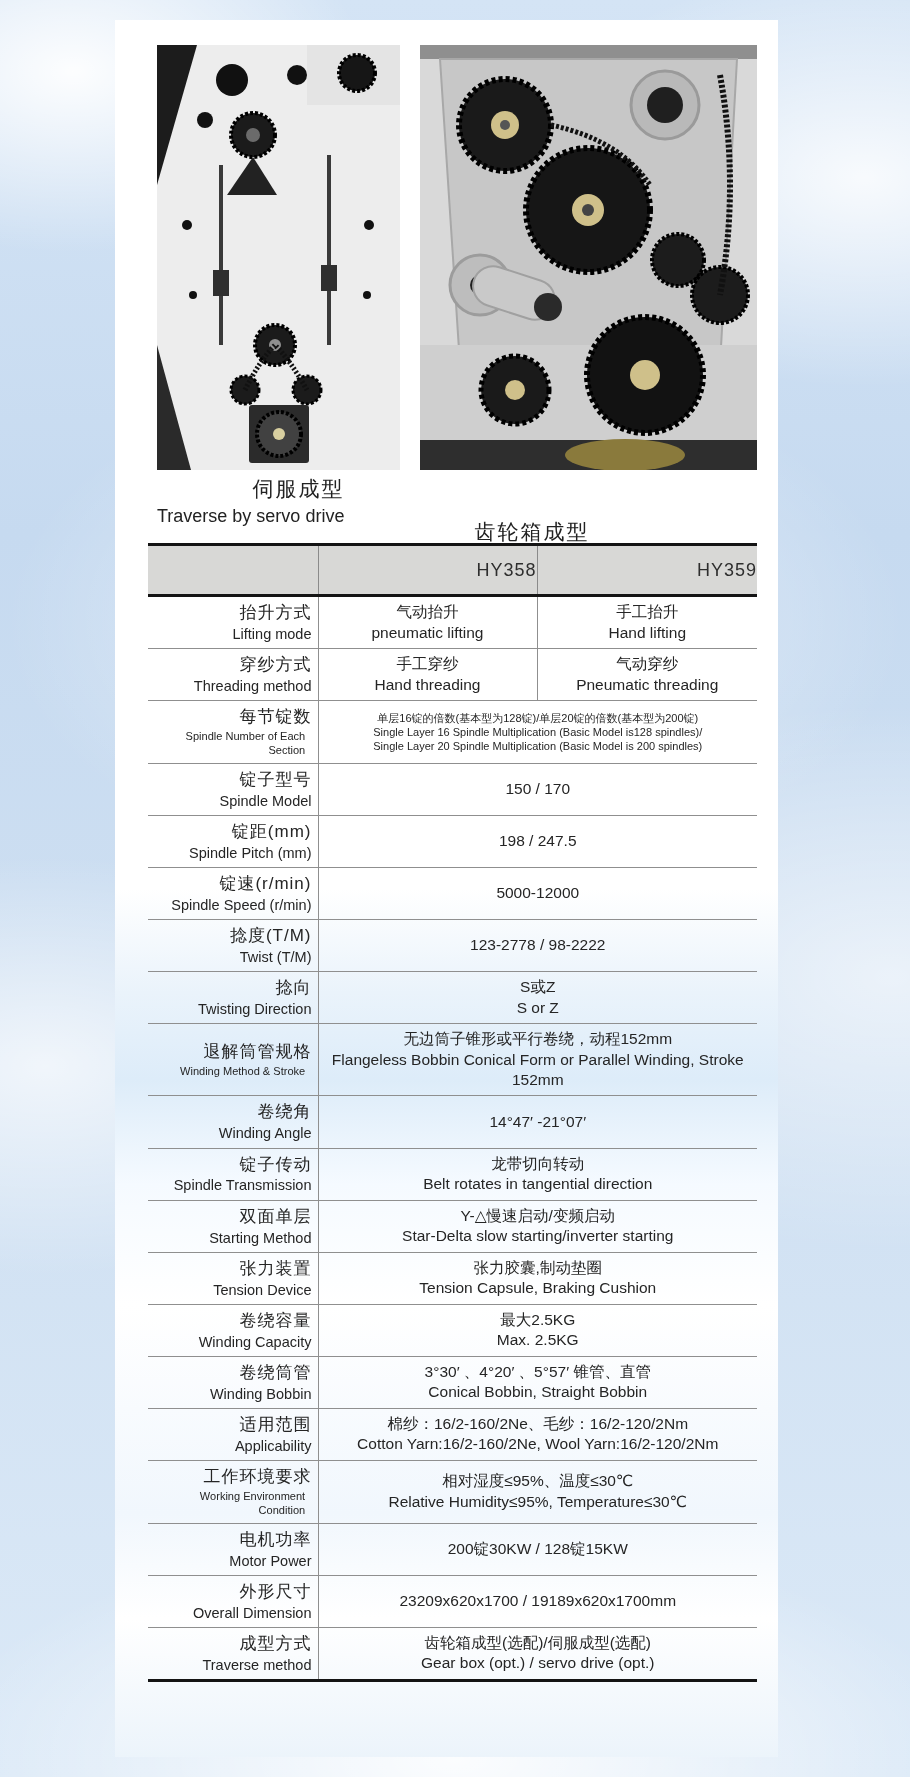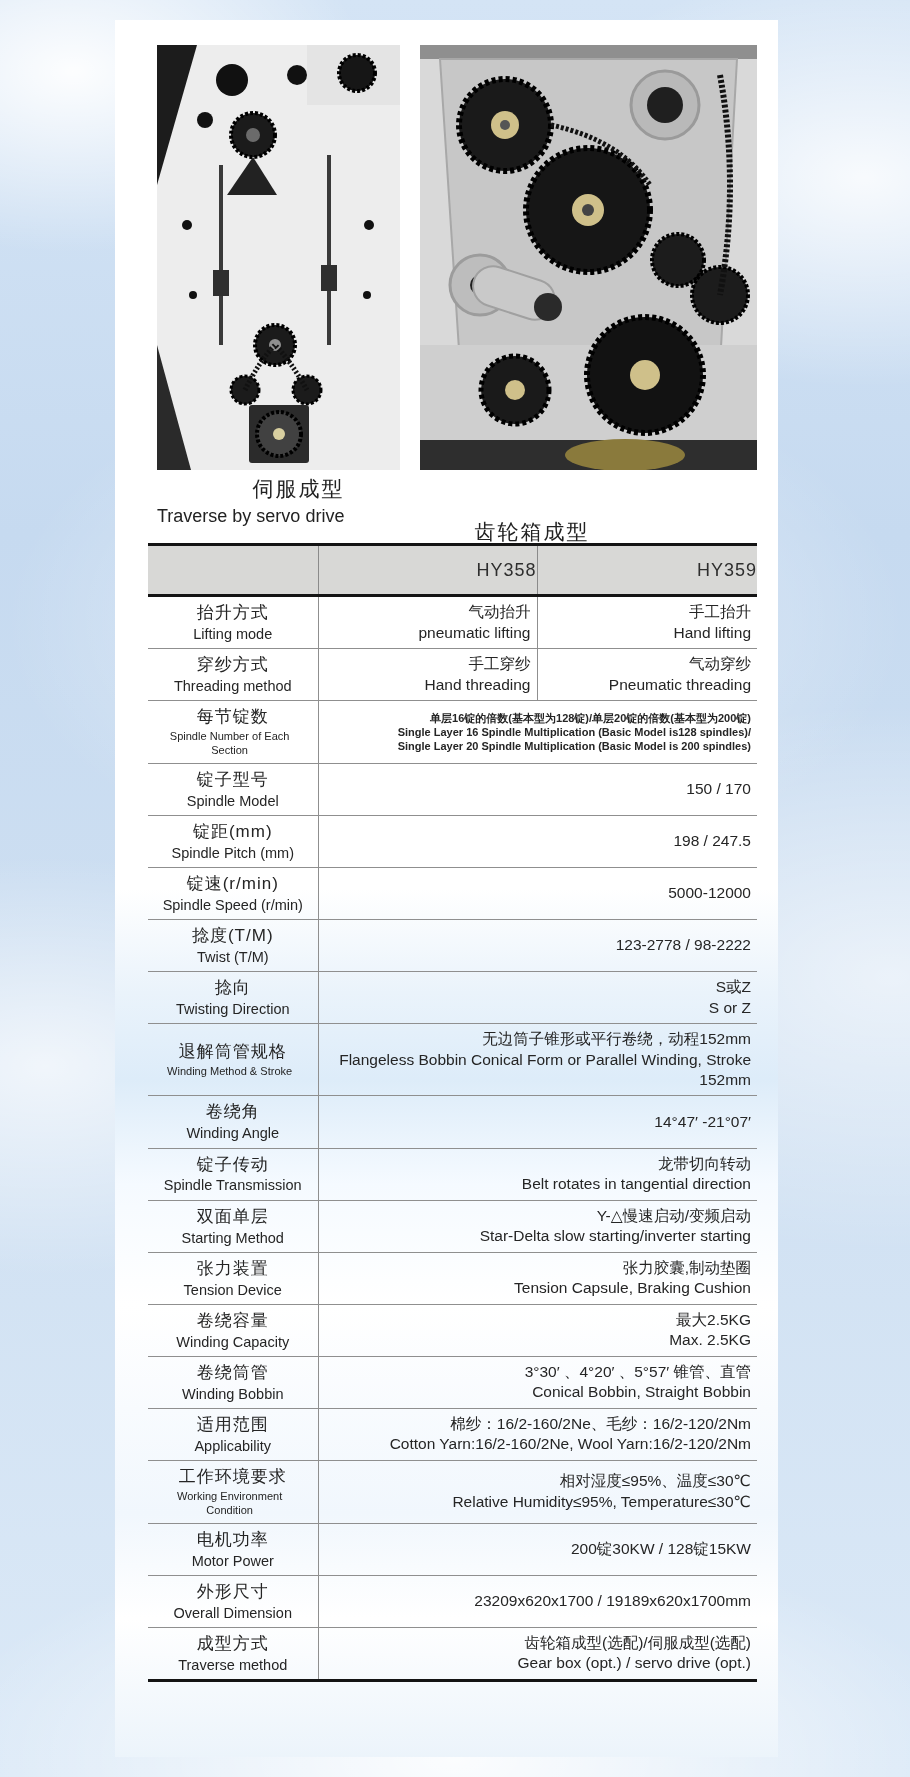--- a/index.html
+++ b/index.html
@@ -52,27 +52,27 @@
     height:51px; border-top:3px solid #141414; border-bottom:3px solid #141414;
     text-align:center; letter-spacing:1px;
   }
   table.spec thead th + th { border-left:1px solid #8a8a8a;text-align:right; }
   table.spec td {
     vertical-align:middle; padding:5px 6px; height:46px;
     border-top:1px solid #8f8f8f;
   }
   table.spec tbody tr:first-child td { border-top:none; }
   table.spec td + td { border-left:1px solid #8f8f8f; }
-  td.label-cell { text-align:center; padding-left:4px; }
+  td.label-cell { text-align:right; padding-left:4px; }
   .lab-zh { font-size:17px; color:#252525; letter-spacing:1px; line-height:1.35; }
   .lab-en { font-size:14.5px; color:#252525; line-height:1.25; }
   .lab-en.small { font-size:11.5px; transform:scaleX(.96); transform-origin:left; }
-  td.value-cell { text-align:right; }
+  td.value-cell { text-align:center; }
   .v-line { font-size:15.5px; color:#252525; line-height:1.32; }
-  .v-line.small { font-size:11px; line-height:1.3;font-weight:bold; }
+  .v-line.small { font-size:11px; line-height:1.3; }
 </style>
 </head>
 <body>
 
 <div class="panel">
 
   <div class="photos">
     <div class="photo servo">
       <svg viewBox="0 0 243 425">
         <rect x="0" y="0" width="243" height="425" fill="#ededed"></rect>

